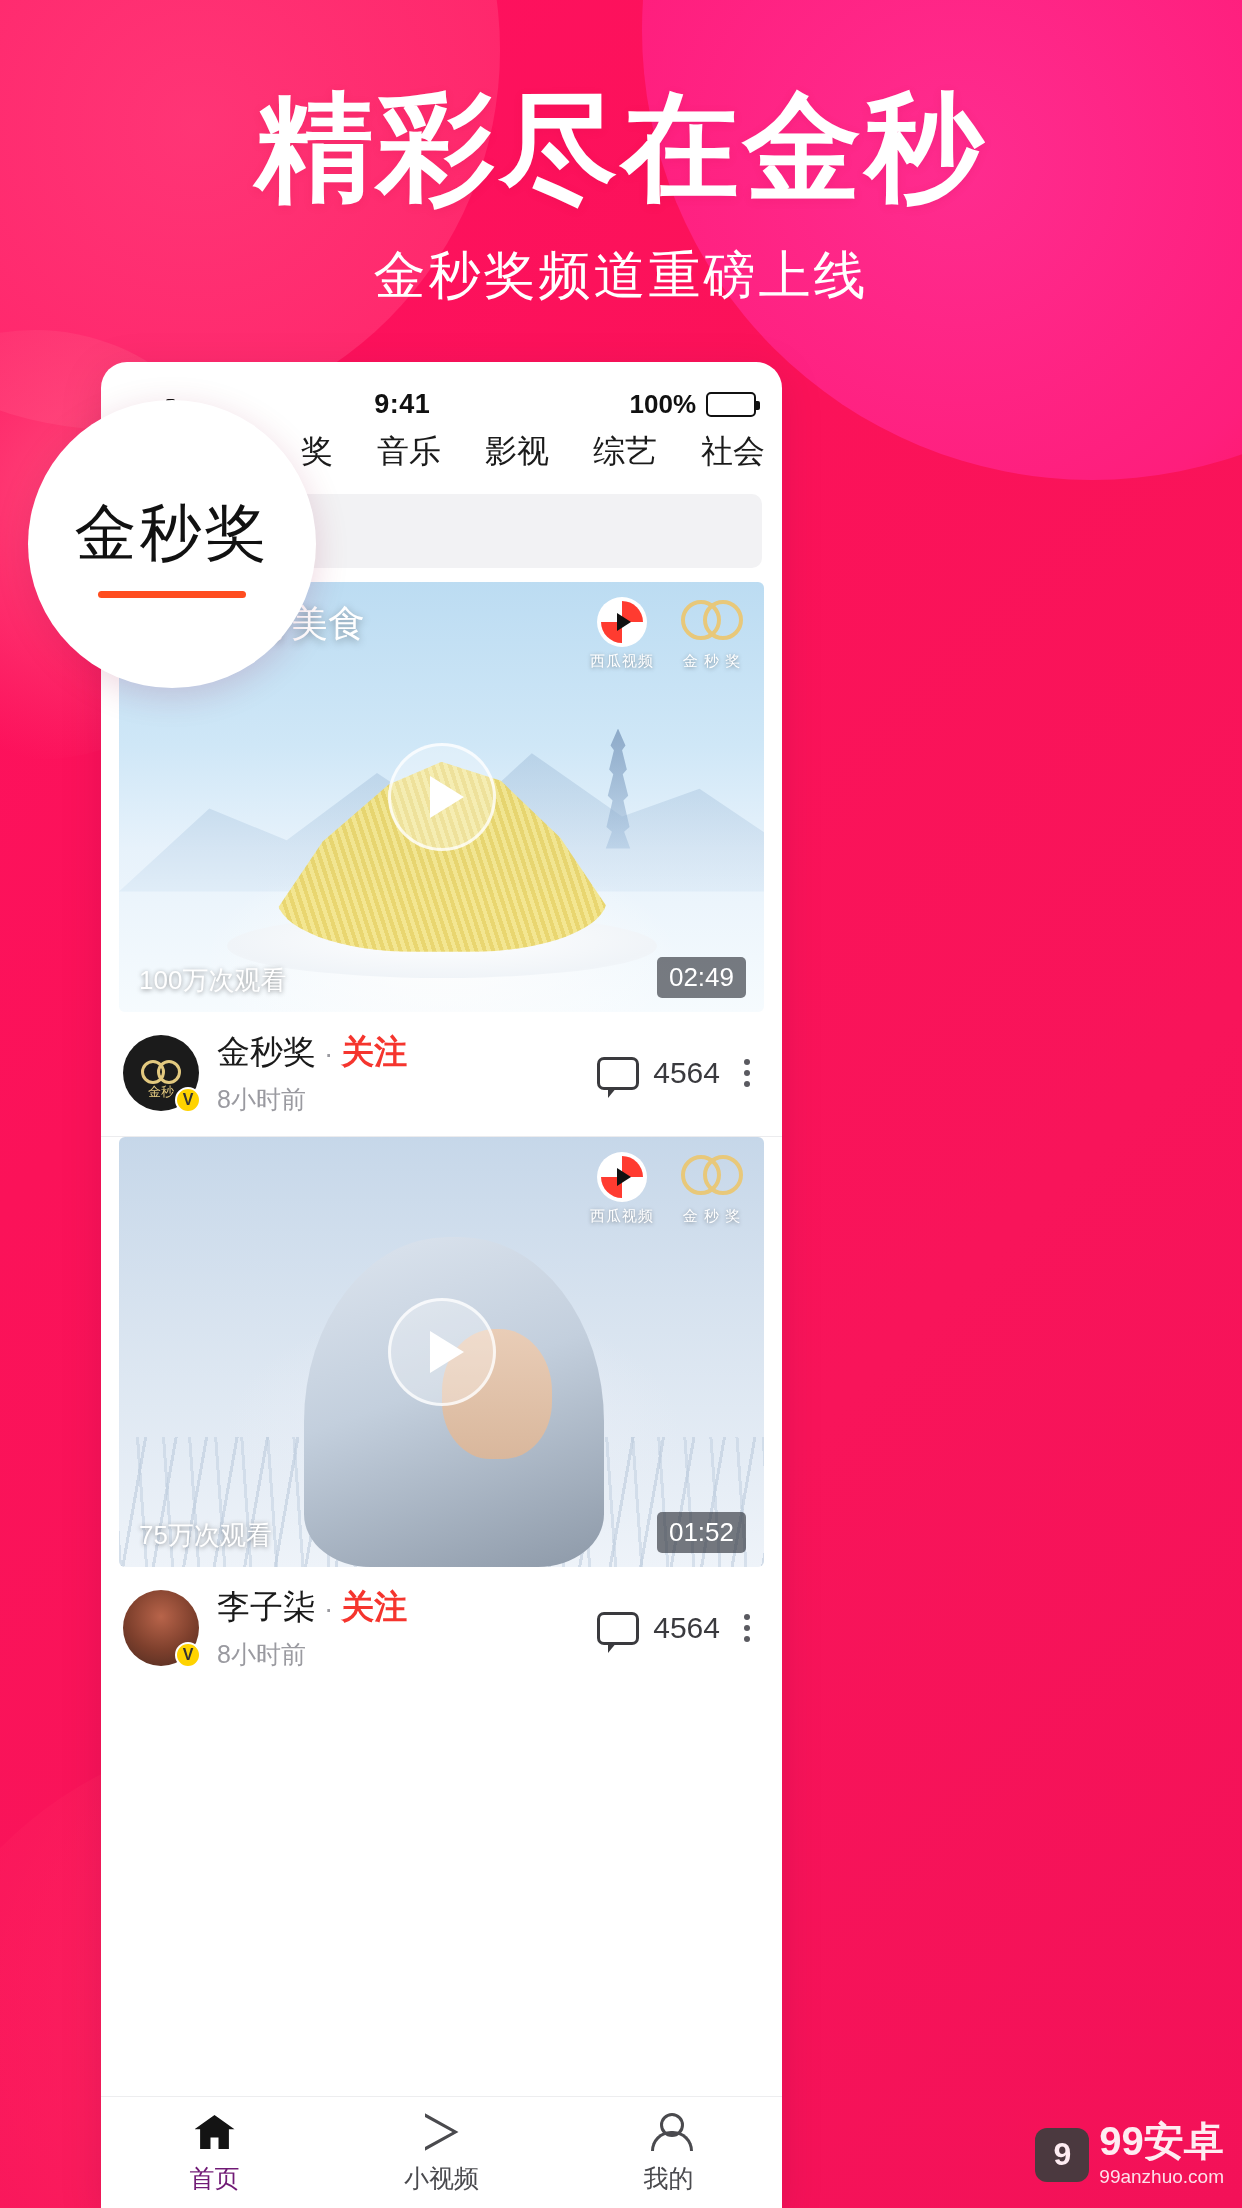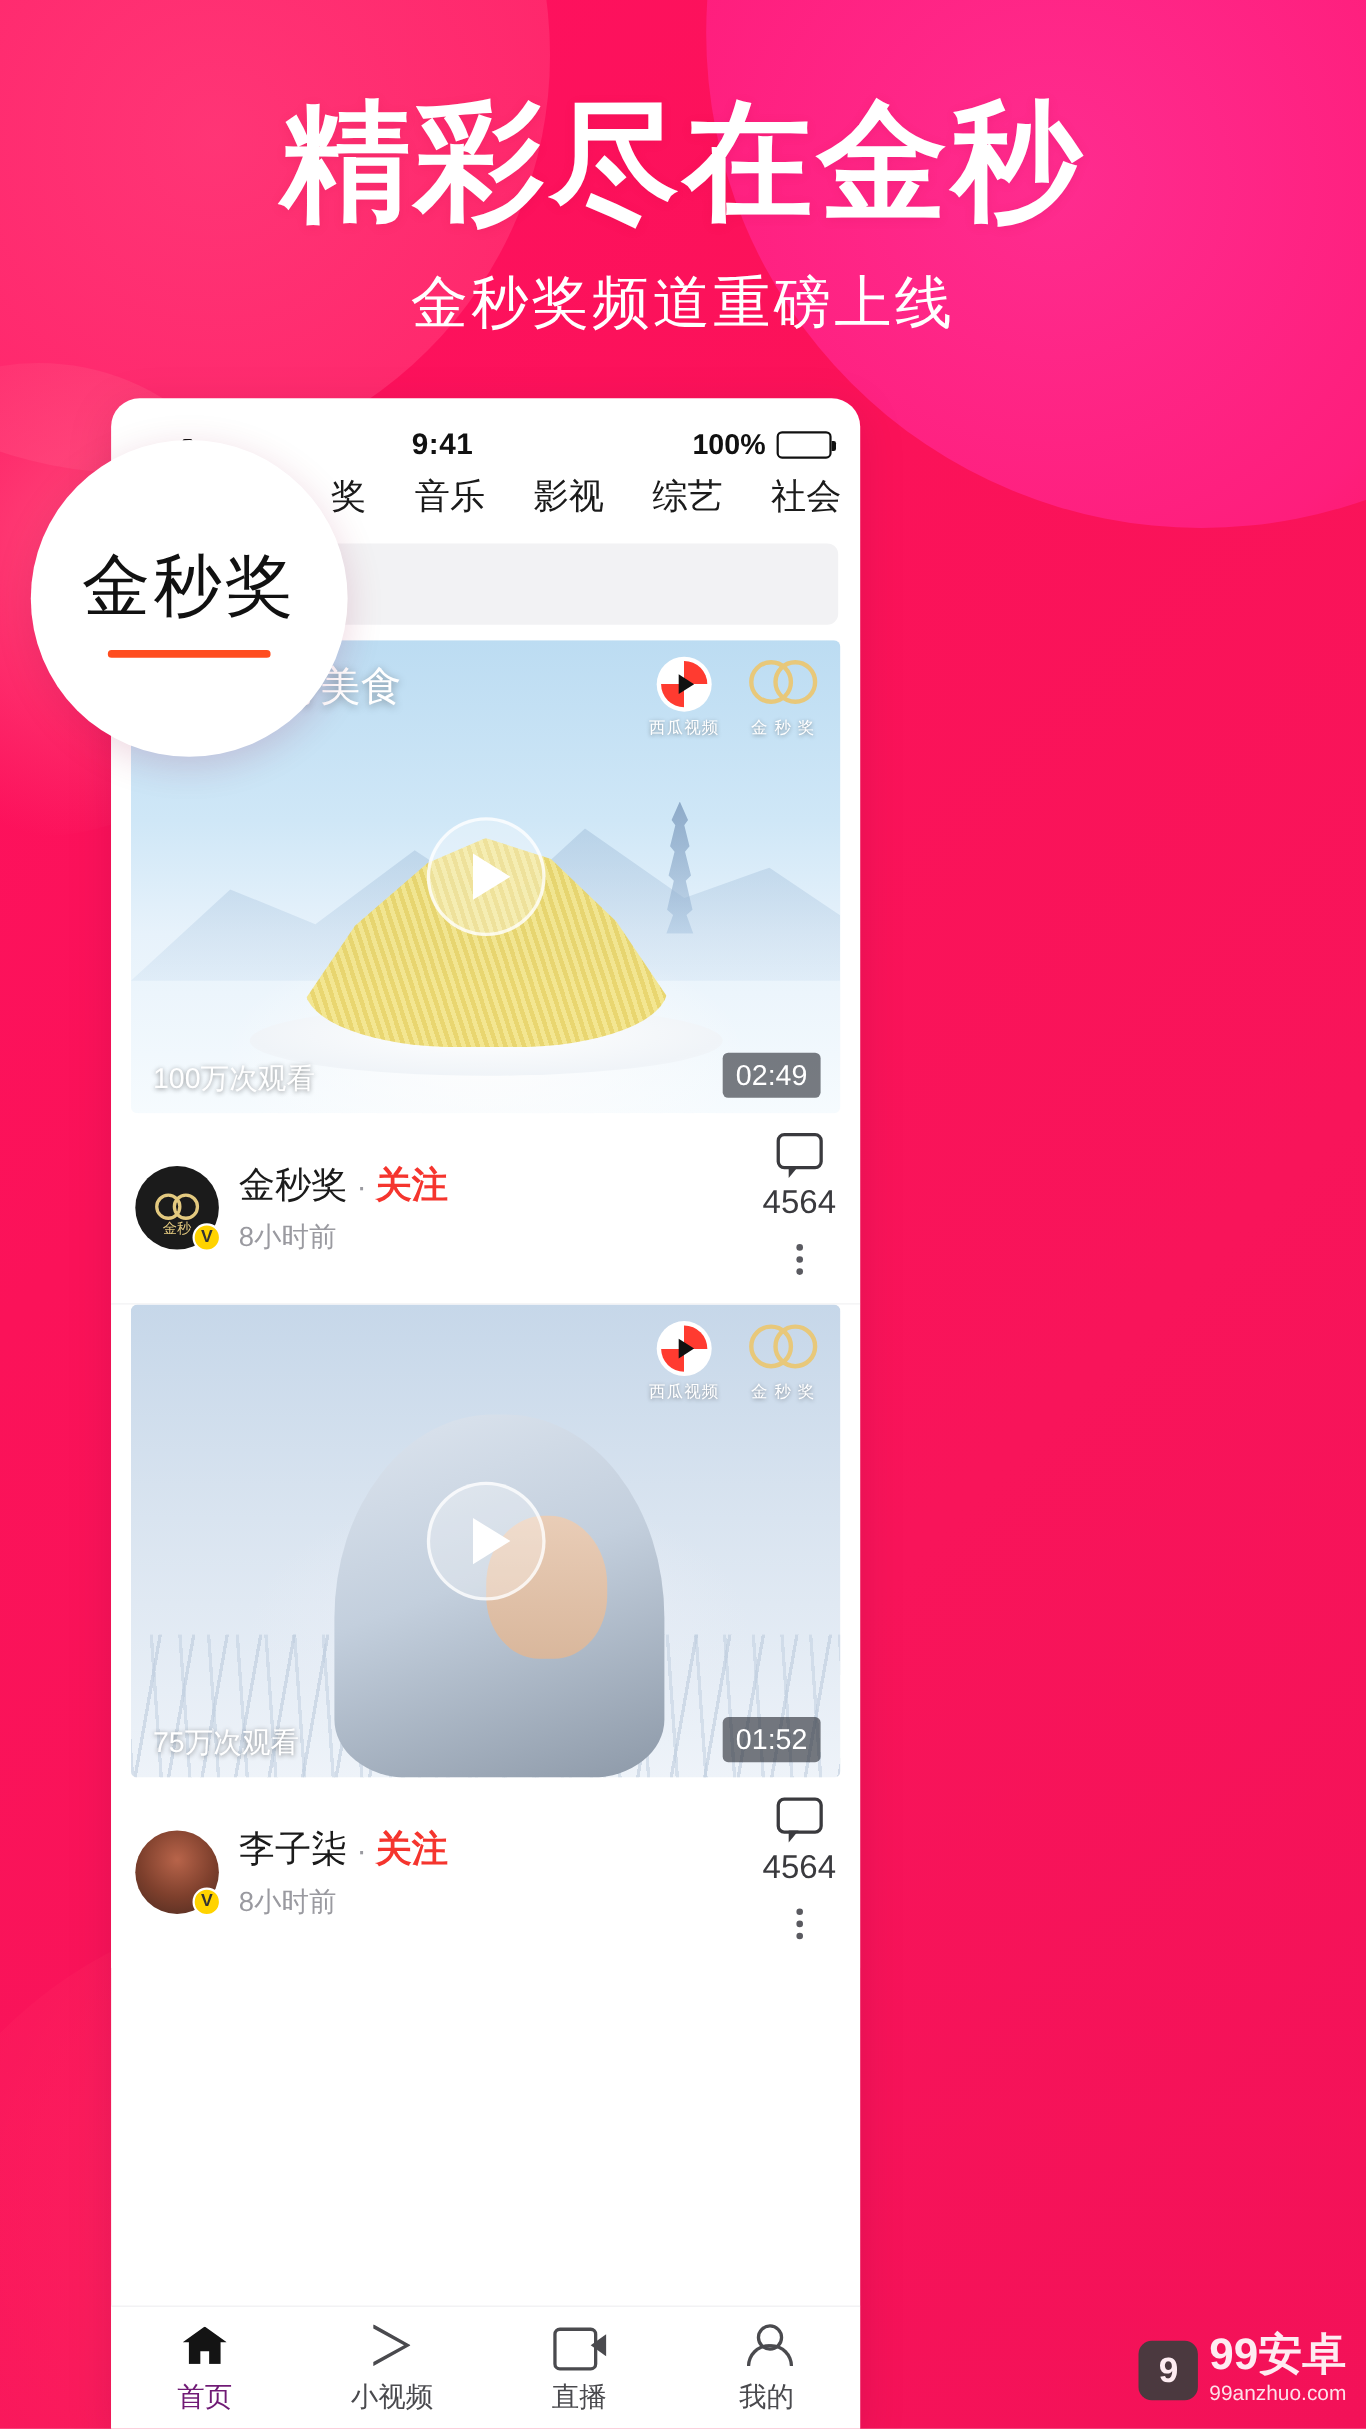--- a/index.html
+++ b/index.html
@@ -329,21 +329,21 @@
     color: #333; font-size: 16px; font-weight: 700;
     display: flex; align-items: center; justify-content: center;
     line-height: 1;
   }
   .meta-main { flex: 1; min-width: 0; }
   .meta-top { display: flex; align-items: baseline; gap: 8px; }
   .meta-name { font-size: 33px; color: #1b1b1b; font-weight: 500; }
   .meta-dot { color: #9a9aa0; font-size: 28px; }
   .meta-follow { color: #f5352e; font-size: 33px; font-weight: 600; }
   .meta-time { margin-top: 8px; font-size: 25px; color: #9a9aa0; }
-  .meta-right { display: flex; align-items: center; gap: 14px; flex-direction: column; }
+  .meta-right { display: flex; align-items: center; gap: 14px; }
   .cmt-icon {
     width: 42px; height: 33px;
     border: 3px solid #3a3a3e; border-radius: 7px;
     position: relative;
   }
   .cmt-icon::after {
     content: ""; position: absolute; left: 8px; bottom: -11px;
     width: 0; height: 0;
     border-top: 11px solid #3a3a3e;
     border-right: 9px solid transparent;
@@ -614,26 +614,20 @@
       <span>首页</span>
     </div>
     <div class="tabitem">
       <span class="ticon">
           <span class="ic-play-tri"></span>
         </span>
       <span>小视频</span>
     </div>
     <div class="tabitem">
       <span class="ticon">
-          <span class="ic-cam"></span>
-        </span>
-      <span>直播</span>
-    </div>
-    <div class="tabitem">
-      <span class="ticon">
           <span class="ic-user"></span>
         </span>
       <span>我的</span>
     </div>
   </div>
 
 </div>
 
 <div class="badge-bubble">
   <div class="badge-text">金秒奖</div>

